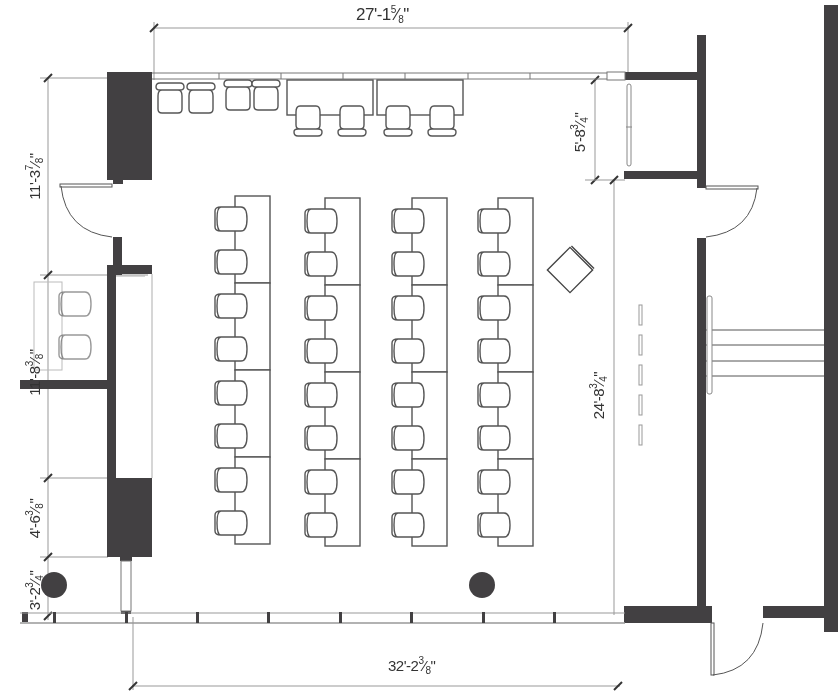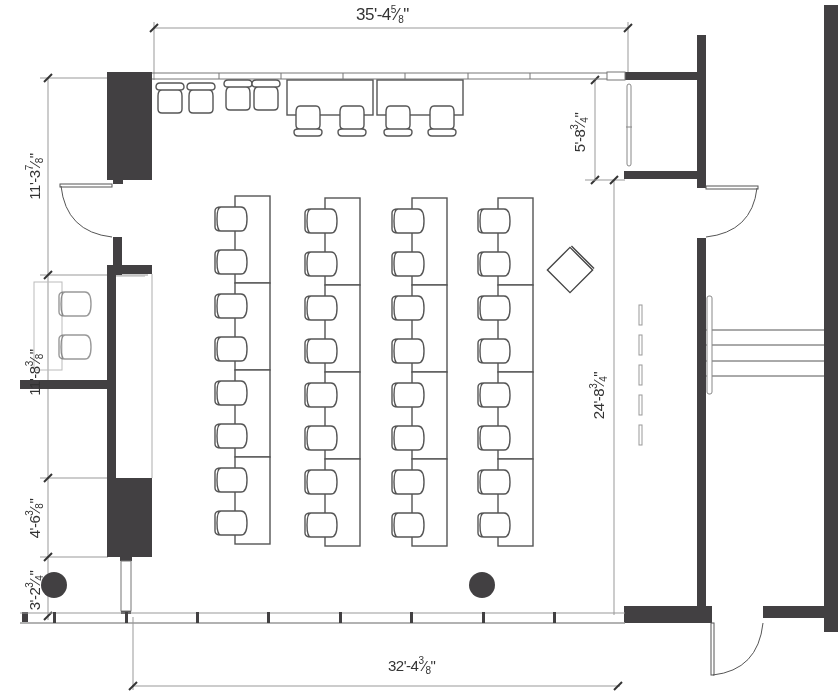--- a/index.html
+++ b/index.html
@@ -299,24 +299,24 @@
       <g transform="translate(480,468) ">
         <use href="#chairL"></use>
       </g>
       <g transform="translate(480,511) ">
         <use href="#chairL"></use>
       </g>
     </g>
 </svg>
 
 <div class="dim-label" style="left:356px; top:4px; font-size:17px;">
-  <span>35'-4</span><sup>5</sup>⁄<sub>8</sub><span>"</span>
+  <span>27'-1</span><sup>5</sup>⁄<sub>8</sub><span>"</span>
 </div>
 <div class="dim-label" style="left:388px; top:655px;">
-  <span>32'-4</span><sup>3</sup>⁄<sub>8</sub><span>"</span>
+  <span>32'-2</span><sup>3</sup>⁄<sub>8</sub><span>"</span>
 </div>
 <div class="dim-label vert" style="left:-2px; top:166px; width:72px; text-align:center;">
   <span>11'-3</span><sup>7</sup>⁄<sub>8</sub><span>"</span>
 </div>
 <div class="dim-label vert" style="left:-2px; top:362px; width:72px; text-align:center;">
   <span>11'-8</span><sup>3</sup>⁄<sub>8</sub><span>"</span>
 </div>
 <div class="dim-label vert" style="left:-2px; top:508px; width:72px; text-align:center;">
   <span>4'-6</span><sup>3</sup>⁄<sub>8</sub><span>"</span>
 </div>

